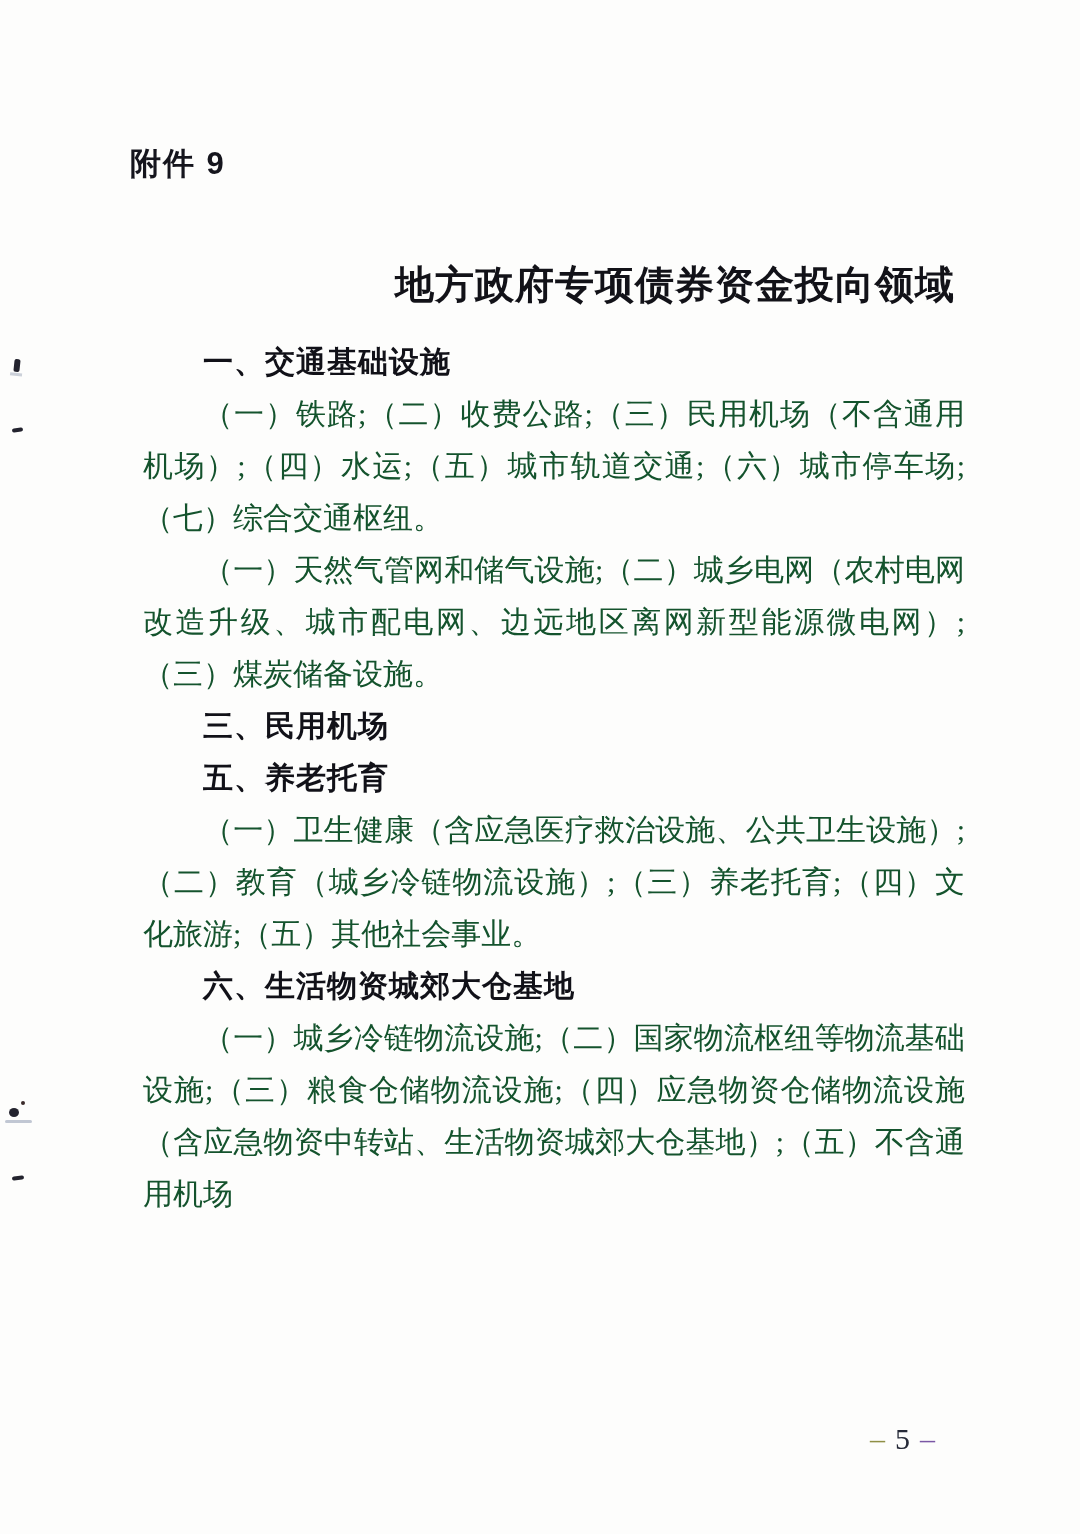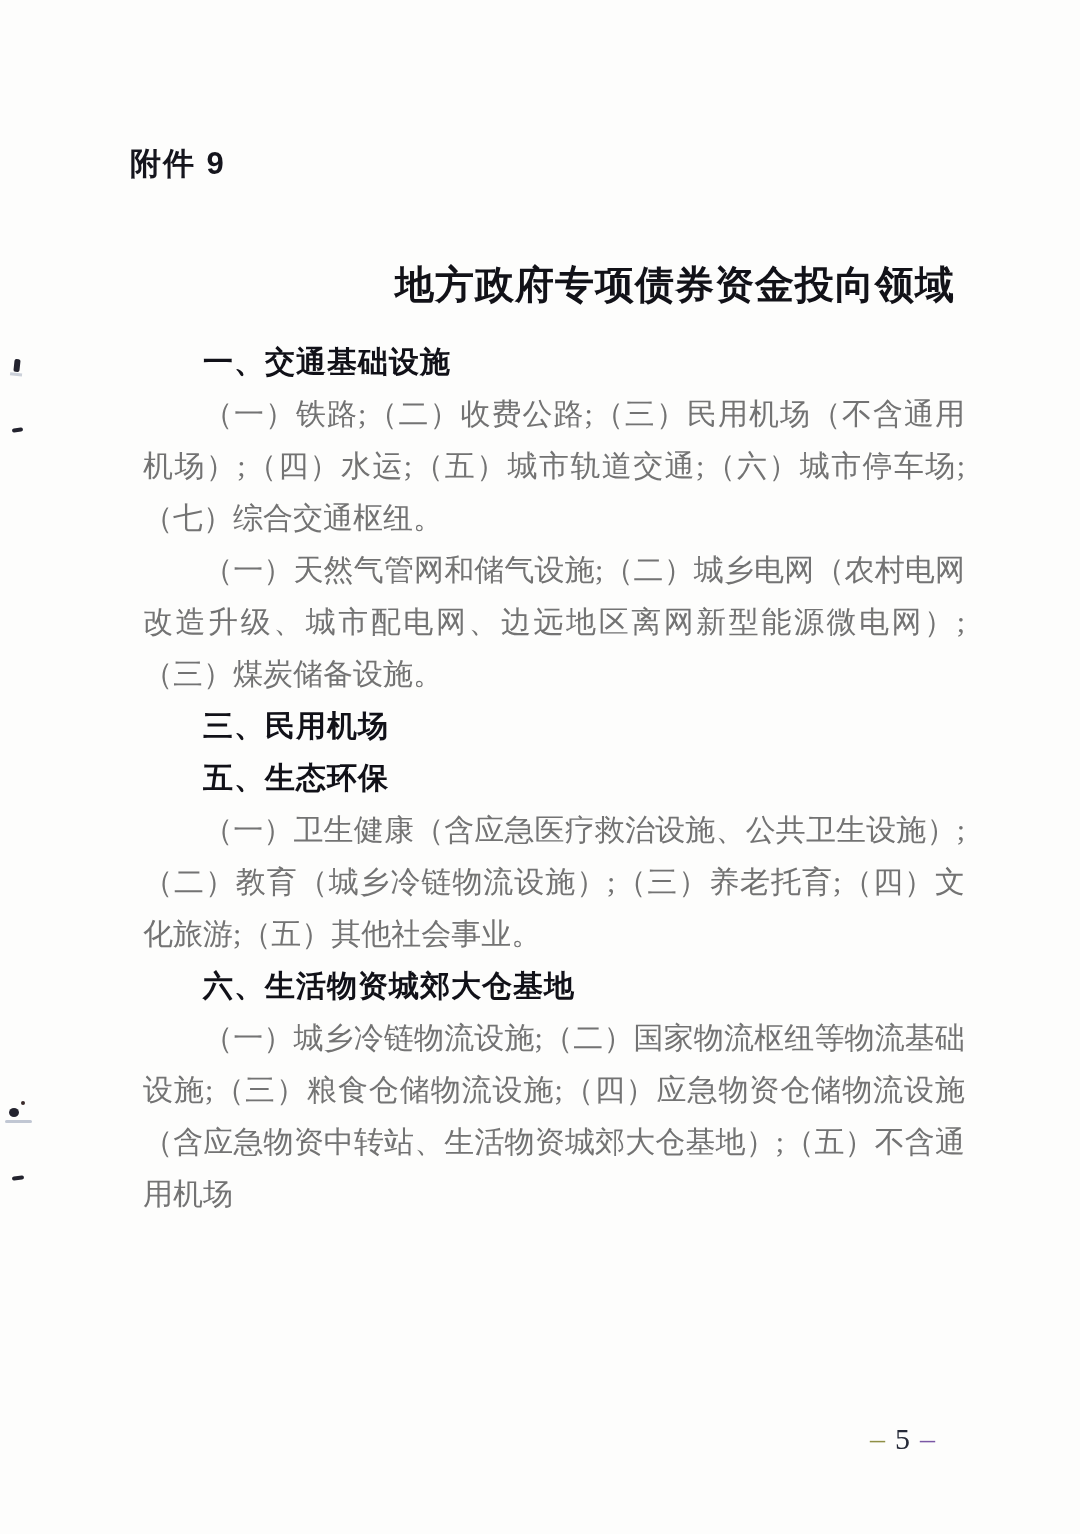--- a/index.html
+++ b/index.html
@@ -59,21 +59,21 @@
     font-family: "Liberation Sans", "DejaVu Sans", sans-serif;
     color: #111118;
     text-indent: 2em;
     text-align: left;
     letter-spacing: 1px;
   }
   .content p {
     margin: 0;
     text-indent: 2em;
     font-family: "Liberation Serif", "DejaVu Serif", serif;
-    color: #737373;
+    color: #14532d;
   }
   .page-footer {
     position: absolute;
     left: 870px;
     top: 1422px;
     font-size: 30px;
     font-family: "Liberation Serif", "DejaVu Serif", serif;
     color: #2e3140;
   }
   .page-footer .dash-left  { color: #8f8f45; margin-right: 10px; }
@@ -101,21 +101,21 @@
   <div class="content">
 
     <h2>一、交通基础设施</h2>
     <p>（一）铁路;（二）收费公路;（三）民用机场（不含通用机场）;（四）水运;（五）城市轨道交通;（六）城市停车场;（七）综合交通枢纽。</p>
 
     <p>（一）天然气管网和储气设施;（二）城乡电网（农村电网改造升级、城市配电网、边远地区离网新型能源微电网）;（三）煤炭储备设施。</p>
 
     <h2>三、民用机场</h2>
 
 
-    <h2>五、生态环保</h2>
+    <h2>五、养老托育</h2>
     <p>（一）卫生健康（含应急医疗救治设施、公共卫生设施）;（二）教育（城乡冷链物流设施）;（三）养老托育;（四）文化旅游;（五）其他社会事业。</p>
 
     <h2>六、生活物资城郊大仓基地</h2>
     <p>（一）城乡冷链物流设施;（二）国家物流枢纽等物流基础设施;（三）粮食仓储物流设施;（四）应急物资仓储物流设施（含应急物资中转站、生活物资城郊大仓基地）;（五）不含通用机场</p>
 
   </div>
 
   <div class="page-footer">
     <span class="dash-left">–</span><span class="num">5</span><span class="dash-right">–</span>
   </div>

